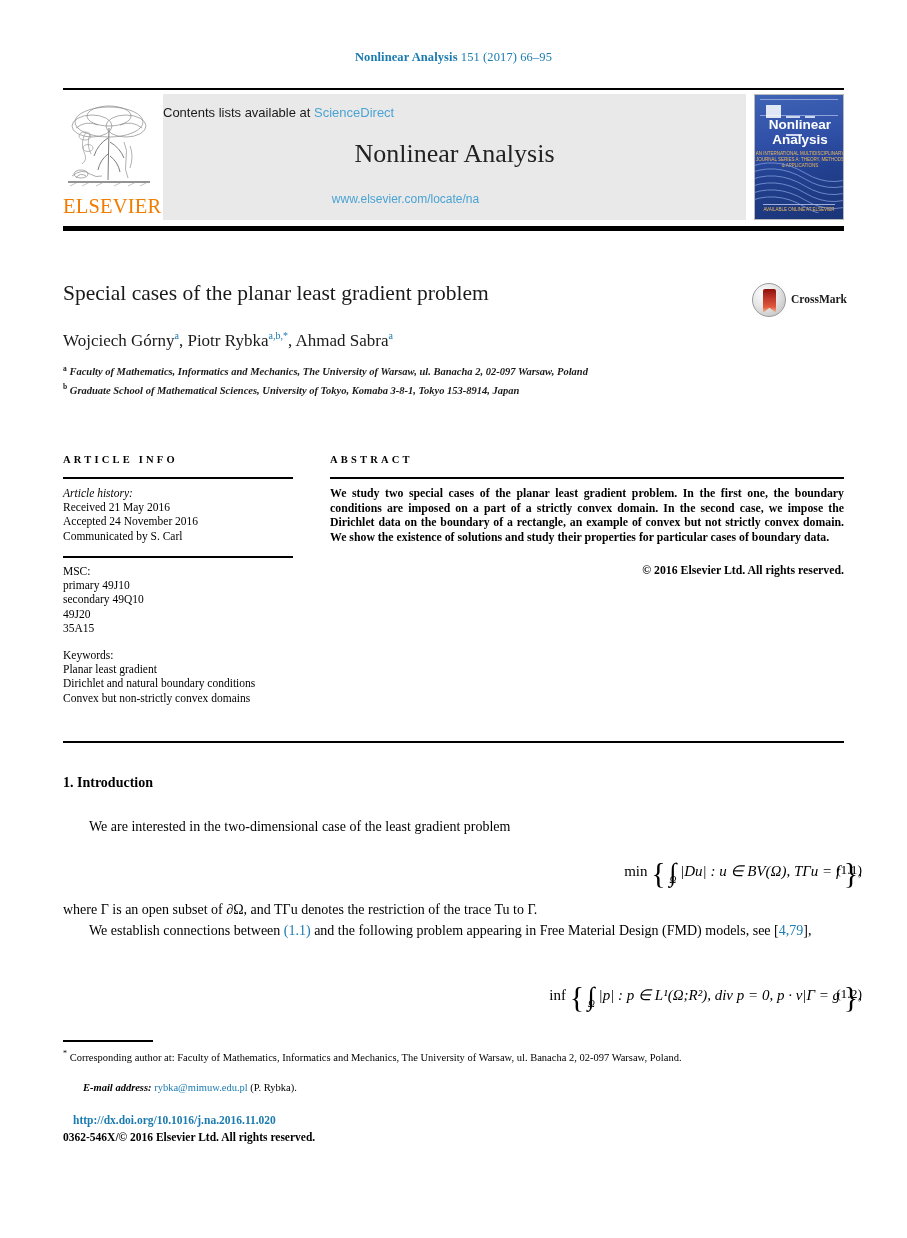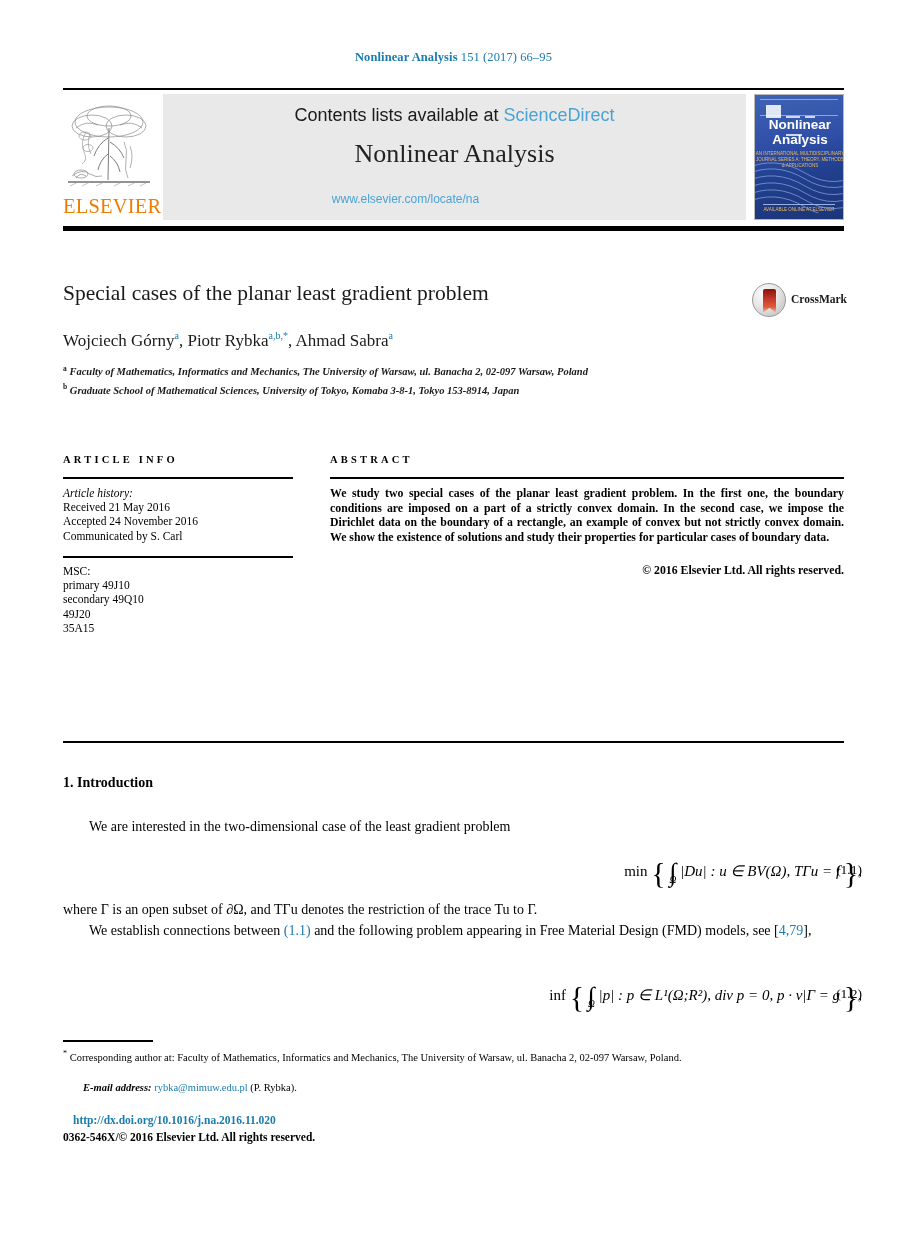--- a/index.html
+++ b/index.html
@@ -70,23 +70,22 @@
   .banner-grey {
     position: absolute;
     left: 100px; top: 0;
     width: 583px; height: 126px;
     background: #e9e9e9;
   }
   .contents-line {
     position: absolute;
     left: 0; top: 11px;
     width: 583px;
-    text-align: center;
     font-family: "Liberation Sans", sans-serif;
-    font-size: 18px;
+    font-size: 13px;
     color: #1a1a1a;
   }
   .contents-line .sd { color: #4ba3d3; }
   .journal-name {
     position: absolute;
     left: 0; top: 45px;
     width: 583px;
     text-align: center;
     font-family: "Liberation Serif", serif;
     font-size: 26px;
@@ -463,20 +462,26 @@
   <div class="hr" id="hr-info2"></div>
 
   <div class="msc-block">
     <div class="lbl">MSC:</div>
     <div>primary 49J10</div>
     <div>secondary 49Q10</div>
     <div>49J20</div>
     <div>35A15</div>
   </div>
 
+  <div class="kw-block">
+    <div class="lbl">Keywords:</div>
+    <div>Planar least gradient</div>
+    <div>Dirichlet and natural boundary conditions</div>
+    <div>Convex but non-strictly convex domains</div>
+  </div>
 
   <div class="abstract">We study two special cases of the planar least gradient problem. In the first one, the boundary conditions are imposed on a part of a strictly convex domain. In the second case, we impose the Dirichlet data on the boundary of a rectangle, an example of convex but not strictly convex domain. We show the existence of solutions and study their properties for particular cases of boundary data.</div>
   <div class="copyright">© 2016 Elsevier Ltd. All rights reserved.</div>
 
   <div class="hr" id="hr-body"></div>
 
   <div class="sec-title">1. Introduction</div>
 
   <div class="para" id="p1">We are interested in the two-dimensional case of the least gradient problem</div>
 

